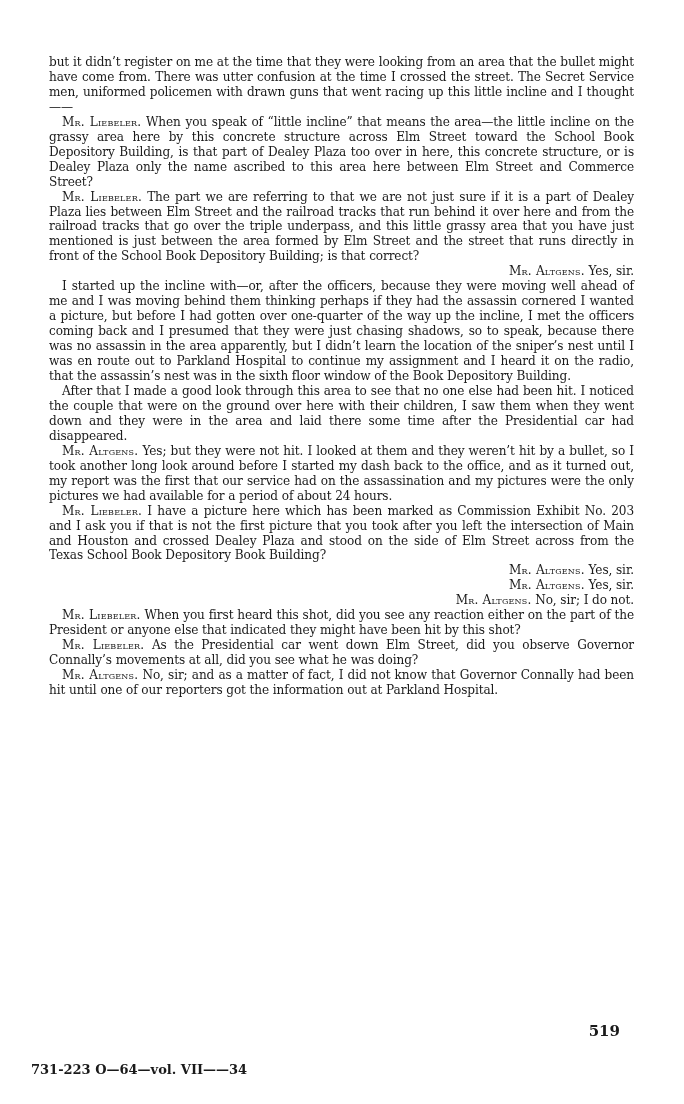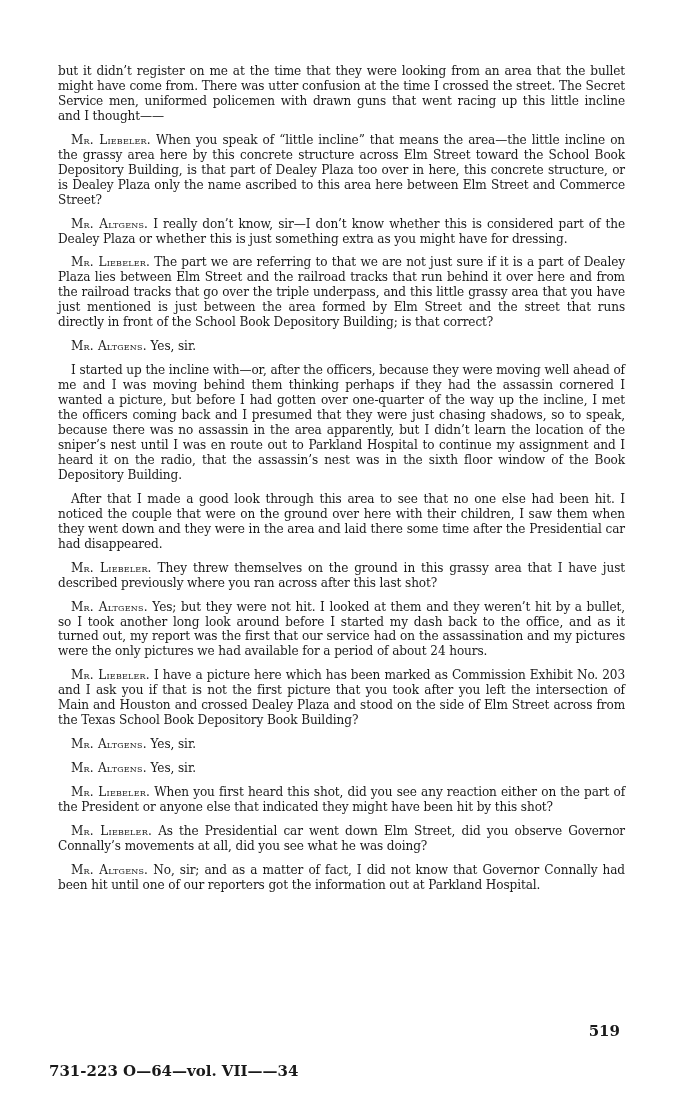--- a/index.html
+++ b/index.html
@@ -6,48 +6,47 @@
   body {
     width: 684px; height: 1104px; position: relative; overflow: hidden;
     font-family: "DejaVu Serif", "Liberation Serif", serif;
     color: #1a1a1a;
   }
   .page-text {
     position: absolute; left: 49px; top: 55px; width: 585px;
     font-size: 12.1px; line-height: 14.95px; text-align: justify;
     letter-spacing: -0.1px;
   }
-  .para { margin: 9px; text-indent: 13px; }
+  .para { margin: 0; text-indent: 13px; }
   .para.first { text-indent: 0; }
-  .para.short { text-align: left; }
+  .para.short { text-align: right; }
   .speaker { font-variant: small-caps; letter-spacing: 0.2px; }
   .page-number {
     position: absolute; right: 64px; top: 1022px;
     font-size: 15px; font-weight: bold;
   }
   .footer-code {
-    position: absolute; left: 49px; top: 1062px;
-    font-size: 15px; font-weight: bold; text-align: center;
+    position: absolute; left: 31px; top: 1062px;
+    font-size: 13px; font-weight: bold; text-align: center;
   }
 </style>
 </head>
 <body>
 
 <div class="page-text">
   <p class="para first"><span class="speaker"></span> <span>but it didn’t register on me at the time that they were looking from an area that the bullet might have come from.  There was utter confusion at the time I crossed the street.  The Secret Service men, uniformed policemen with drawn guns that went racing up this little incline and I thought——</span></p>
   <p class="para"><span class="speaker">Mr. Liebeler.</span> <span>When you speak of “little incline” that means the area—the little incline on the grassy area here by this concrete structure across Elm Street toward the School Book Depository Building, is that part of Dealey Plaza too over in here, this concrete structure, or is Dealey Plaza only the name ascribed to this area here between Elm Street and Commerce Street?</span></p>
-  <p class="para"><span class="speaker">Mr. Altgens.</span> <span>I really don’t know, sir—I don’t know whether this is considered part of the Dealey Plaza or whether this is just something extra as you might have for dressing.</span></p>
   <p class="para"><span class="speaker">Mr. Liebeler.</span> <span>The part we are referring to that we are not just sure if it is a part of Dealey Plaza lies between Elm Street and the railroad tracks that run behind it over here and from the railroad tracks that go over the triple underpass, and this little grassy area that you have just mentioned is just between the area formed by Elm Street and the street that runs directly in front of the School Book Depository Building; is that correct?</span></p>
   <p class="para short"><span class="speaker">Mr. Altgens.</span> <span>Yes, sir.</span></p>
   <p class="para"><span class="speaker"></span><span>I started up the incline with—or, after the officers, because they were moving well ahead of me and I was moving behind them thinking perhaps if they had the assassin cornered I wanted a picture, but before I had gotten over one-quarter of the way up the incline, I met the officers coming back and I presumed that they were just chasing shadows, so to speak, because there was no assassin in the area apparently, but I didn’t learn the location of the sniper’s nest until I was en route out to Parkland Hospital to continue my assignment and I heard it on the radio, that the assassin’s nest was in the sixth floor window of the Book Depository Building.</span></p>
   <p class="para"><span class="speaker"></span><span>After that I made a good look through this area to see that no one else had been hit.  I noticed the couple that were on the ground over here with their children, I saw them when they went down and they were in the area and laid there some time after the Presidential car had disappeared.</span></p>
-  <p class="para"><span class="speaker">Mr. Liebeler.</span> <span>They threw themselves on the ground in this grassy area that I have just described previously where you ran across after this last shot?</span></p>
   <p class="para"><span class="speaker">Mr. Altgens.</span> <span>Yes; but they were not hit.  I looked at them and they weren’t hit by a bullet, so I took another long look around before I started my dash back to the office, and as it turned out, my report was the first that our service had on the assassination and my pictures were the only pictures we had available for a period of about 24 hours.</span></p>
   <p class="para"><span class="speaker">Mr. Liebeler.</span> <span>I have a picture here which has been marked as Commission Exhibit No. 203 and I ask you if that is not the first picture that you took after you left the intersection of Main and Houston and crossed Dealey Plaza and stood on the side of Elm Street across from the Texas School Book Depository Book Building?</span></p>
   <p class="para short"><span class="speaker">Mr. Altgens.</span> <span>Yes, sir.</span></p>
   <p class="para short"><span class="speaker">Mr. Altgens.</span> <span>Yes, sir.</span></p>
+  <p class="para short"><span class="speaker">Mr. Altgens.</span> <span>No, sir; I do not.</span></p>
   <p class="para"><span class="speaker">Mr. Liebeler.</span> <span>When you first heard this shot, did you see any reaction either on the part of the President or anyone else that indicated they might have been hit by this shot?</span></p>
   <p class="para"><span class="speaker">Mr. Liebeler.</span> <span>As the Presidential car went down Elm Street, did you observe Governor Connally’s movements at all, did you see what he was doing?</span></p>
   <p class="para"><span class="speaker">Mr. Altgens.</span> <span>No, sir; and as a matter of fact, I did not know that Governor Connally had been hit until one of our reporters got the information out at Parkland Hospital.</span></p>
 </div>
 
 <div class="page-number">519</div>
 <div class="footer-code">731-223 O—64—vol. VII——34</div>
 
 </body></html>

